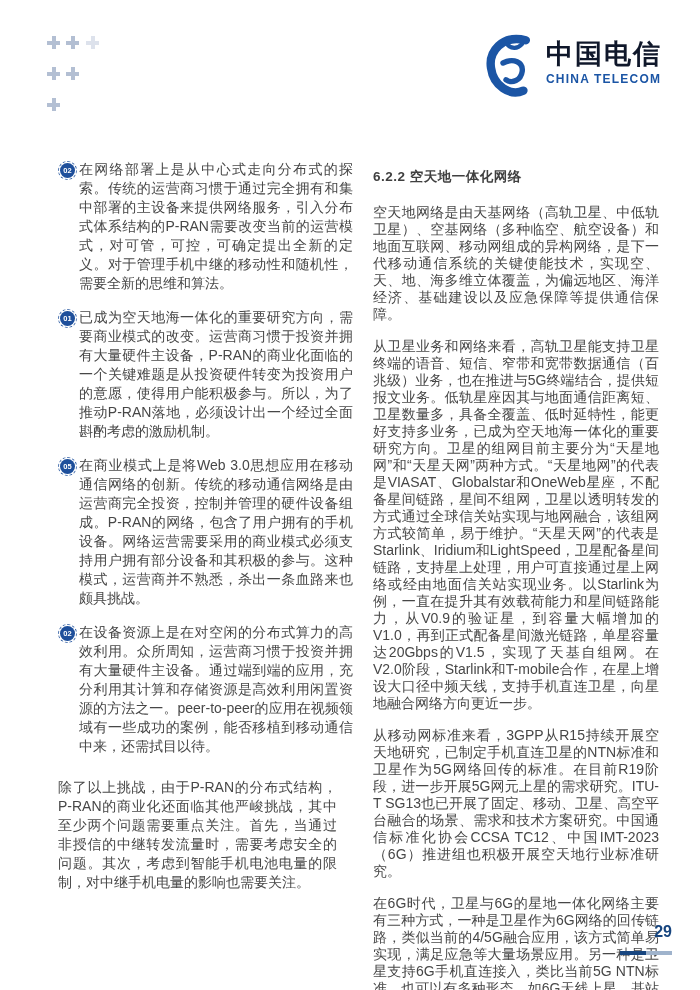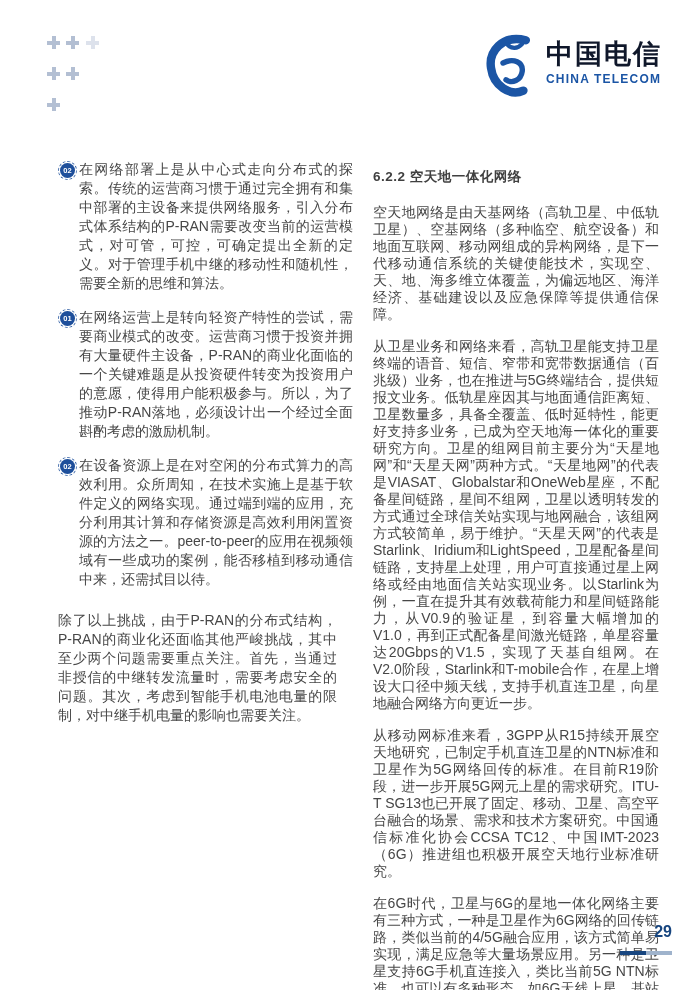--- a/index.html
+++ b/index.html
@@ -96,29 +96,35 @@
         <span class="badge-core">02</span>
       </span>
       <p class="body-text">在网络部署上是从中心式走向分布式的探索。传统的运营商习惯于通过完全拥有和集中部署的主设备来提供网络服务，引入分布式体系结构的P-RAN需要改变当前的运营模式，对可管，可控，可确定提出全新的定义。对于管理手机中继的移动性和随机性，需要全新的思维和算法。</p>
     </div>
 
 
     <div class="num-item">
       <span class="badge-wrap">
         <span class="badge-core">01</span>
       </span>
-      <p class="body-text">在网络运营上是转向轻资产特性的尝试，需要商业模式的改变。运营商习惯于投资并拥有大量硬件主设备，P-RAN的商业化面临的一个关键难题是从投资硬件转变为投资用户的意愿，使得用户能积极参与。所以，为了推动P-RAN落地，必须设计出一个经过全面斟酌考虑的激励机制。</p>
+      <p class="body-text">已成为空天地海一体化的重要研究方向，需要商业模式的改变。运营商习惯于投资并拥有大量硬件主设备，P-RAN的商业化面临的一个关键难题是从投资硬件转变为投资用户的意愿，使得用户能积极参与。所以，为了推动P-RAN落地，必须设计出一个经过全面斟酌考虑的激励机制。</p>
     </div>
 
+    <div class="num-item">
+      <span class="badge-wrap">
+        <span class="badge-core">05</span>
+      </span>
+      <p class="body-text">在商业模式上是将Web 3.0思想应用在移动通信网络的创新。传统的移动通信网络是由运营商完全投资，控制并管理的硬件设备组成。P-RAN的网络，包含了用户拥有的手机设备。网络运营需要采用的商业模式必须支持用户拥有部分设备和其积极的参与。这种模式，运营商并不熟悉，杀出一条血路来也颇具挑战。</p>
+    </div>
 
     <div class="num-item">
       <span class="badge-wrap">
         <span class="badge-core">02</span>
       </span>
-      <p class="body-text">在设备资源上是在对空闲的分布式算力的高效利用。众所周知，在技术实施上是基于软件定义的网络实现。通过端到端的应用，充分利用其计算和存储资源是高效利用闲置资源的方法之一。peer-to-peer的应用在视频领域有一些成功的案例，能否移植到移动通信中来，还需拭目以待。</p>
+      <p class="body-text">在设备资源上是在对空闲的分布式算力的高效利用。众所周知，运营商习惯于投资并拥有大量硬件主设备。通过端到端的应用，充分利用其计算和存储资源是高效利用闲置资源的方法之一。peer-to-peer的应用在视频领域有一些成功的案例，能否移植到移动通信中来，还需拭目以待。</p>
     </div>
 
     <p class="body-text plain-para">除了以上挑战，由于P-RAN的分布式结构，P-RAN的商业化还面临其他严峻挑战，其中至少两个问题需要重点关注。首先，当通过非授信的中继转发流量时，需要考虑安全的问题。其次，考虑到智能手机电池电量的限制，对中继手机电量的影响也需要关注。</p>
   </div>
 
   <div class="col col-right">
     <h2 class="section-heading">6.2.2 空天地一体化网络</h2>
     <p class="body-text">空天地网络是由天基网络（高轨卫星、中低轨卫星）、空基网络（多种临空、航空设备）和地面互联网、移动网组成的异构网络，是下一代移动通信系统的关键使能技术，实现空、天、地、海多维立体覆盖，为偏远地区、海洋经济、基础建设以及应急保障等提供通信保障。</p>
     <p class="body-text">从卫星业务和网络来看，高轨卫星能支持卫星终端的语音、短信、窄带和宽带数据通信（百兆级）业务，也在推进与5G终端结合，提供短报文业务。低轨星座因其与地面通信距离短、卫星数量多，具备全覆盖、低时延特性，能更好支持多业务，已成为空天地海一体化的重要研究方向。卫星的组网目前主要分为“天星地网”和“天星天网”两种方式。“天星地网”的代表是VIASAT、Globalstar和OneWeb星座，不配备星间链路，星间不组网，卫星以透明转发的方式通过全球信关站实现与地网融合，该组网方式较简单，易于维护。“天星天网”的代表是Starlink、Iridium和LightSpeed，卫星配备星间链路，支持星上处理，用户可直接通过星上网络或经由地面信关站实现业务。以Starlink为例，一直在提升其有效载荷能力和星间链路能力，从V0.9的验证星，到容量大幅增加的V1.0，再到正式配备星间激光链路，单星容量达20Gbps的V1.5，实现了天基自组网。在V2.0阶段，Starlink和T-mobile合作，在星上增设大口径中频天线，支持手机直连卫星，向星地融合网络方向更近一步。</p>
     <p class="body-text">从移动网标准来看，3GPP从R15持续开展空天地研究，已制定手机直连卫星的NTN标准和卫星作为5G网络回传的标准。在目前R19阶段，进一步开展5G网元上星的需求研究。ITU-T SG13也已开展了固定、移动、卫星、高空平台融合的场景、需求和技术方案研究。中国通信标准化协会CCSA TC12、中国IMT-2023（6G）推进组也积极开展空天地行业标准研究。</p>

